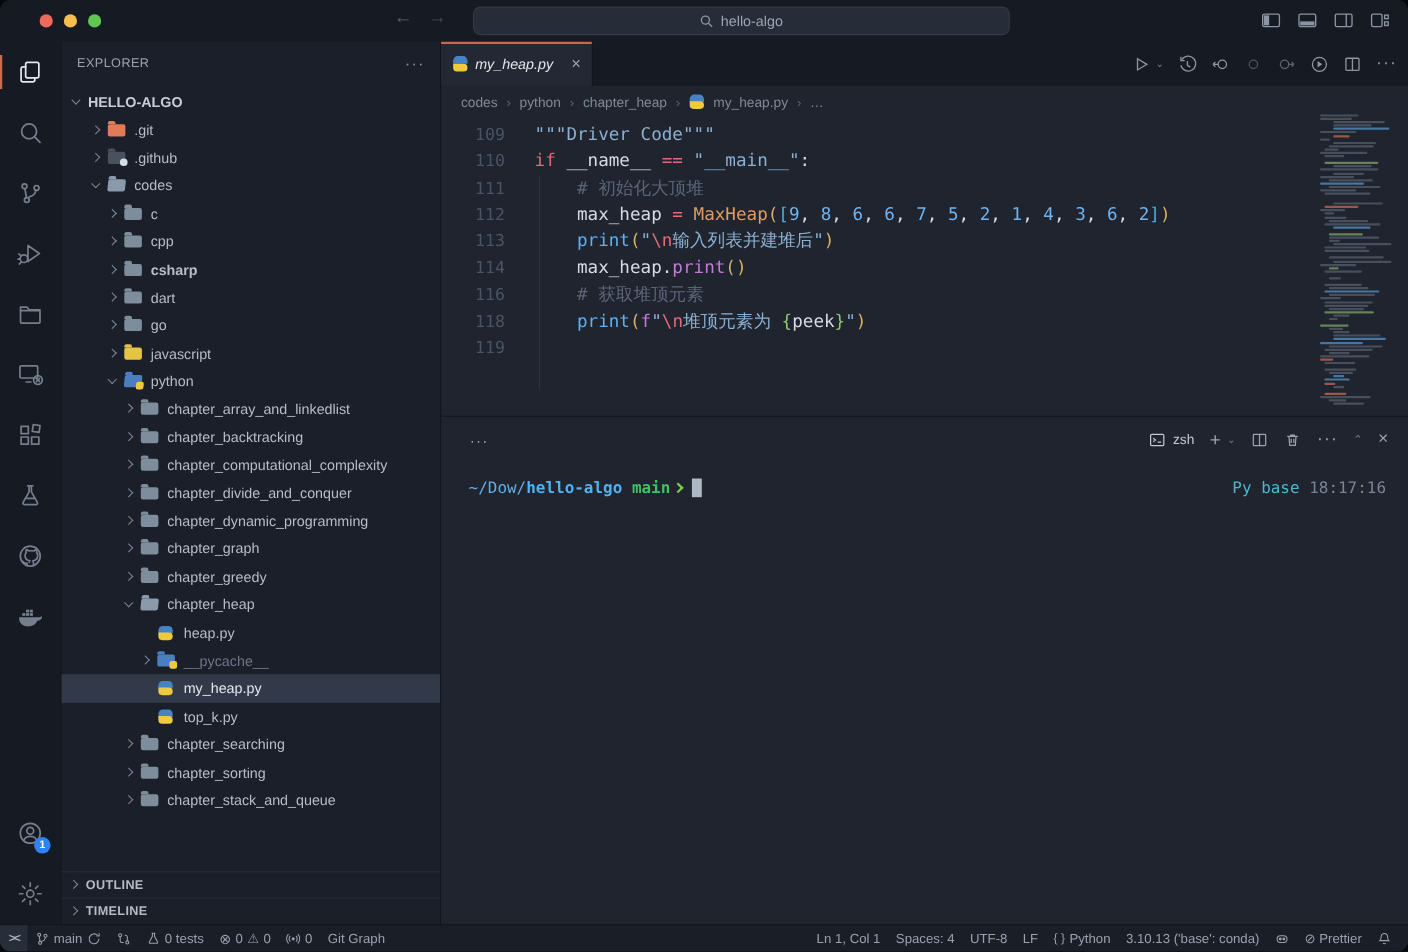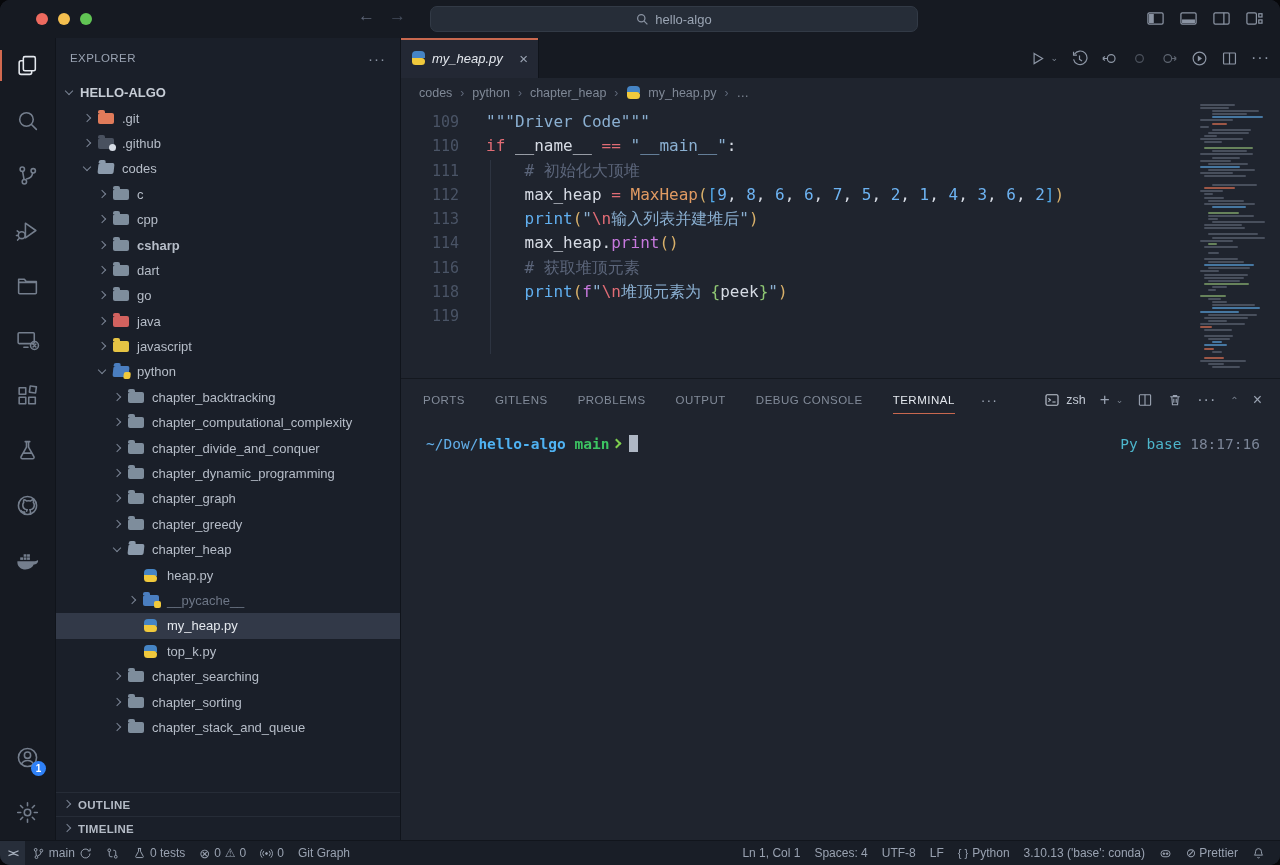--- a/index.html
+++ b/index.html
@@ -303,37 +303,37 @@
         <div class="trow" style="padding-left: 39px;">
           <span class="chev right"></span>
           <span class="ticon">
             <span class="fold f-plain"></span>
           </span>
           <span class="tlabel">go</span>
         </div>
         <div class="trow" style="padding-left: 39px;">
           <span class="chev right"></span>
           <span class="ticon">
-            <span class="fold f-java"></span>
-          </span>
-          <span class="tlabel">java</span>
-        </div>
-        <div class="trow" style="padding-left: 39px;">
-          <span class="chev right"></span>
-          <span class="ticon">
             <span class="fold f-js"></span>
           </span>
           <span class="tlabel">javascript</span>
         </div>
         <div class="trow" style="padding-left: 39px;">
           <span class="chev down"></span>
           <span class="ticon">
             <span class="fold f-py f-emblem open"></span>
           </span>
           <span class="tlabel">python</span>
+        </div>
+        <div class="trow" style="padding-left: 54px;">
+          <span class="chev right"></span>
+          <span class="ticon">
+            <span class="fold f-plain"></span>
+          </span>
+          <span class="tlabel">chapter_array_and_linkedlist</span>
         </div>
         <div class="trow" style="padding-left: 54px;">
           <span class="chev right"></span>
           <span class="ticon">
             <span class="fold f-plain"></span>
           </span>
           <span class="tlabel">chapter_backtracking</span>
         </div>
         <div class="trow" style="padding-left: 54px;">
           <span class="chev right"></span>
@@ -587,28 +587,20 @@
         <div class="cline"><span class="lnum">112</span><span class="ltext"><span style="color: rgb(214, 219, 228);">    max_heap </span><span style="color: rgb(224, 108, 117);">=</span><span style="color: rgb(214, 219, 228);"> </span><span style="color: rgb(224, 154, 98);">MaxHeap</span><span style="color: rgb(216, 176, 106);">(</span><span style="color: rgb(79, 168, 232);">[</span><span style="color: rgb(109, 179, 242);">9</span><span style="color: rgb(214, 219, 228);">, </span><span style="color: rgb(109, 179, 242);">8</span><span style="color: rgb(214, 219, 228);">, </span><span style="color: rgb(109, 179, 242);">6</span><span style="color: rgb(214, 219, 228);">, </span><span style="color: rgb(109, 179, 242);">6</span><span style="color: rgb(214, 219, 228);">, </span><span style="color: rgb(109, 179, 242);">7</span><span style="color: rgb(214, 219, 228);">, </span><span style="color: rgb(109, 179, 242);">5</span><span style="color: rgb(214, 219, 228);">, </span><span style="color: rgb(109, 179, 242);">2</span><span style="color: rgb(214, 219, 228);">, </span><span style="color: rgb(109, 179, 242);">1</span><span style="color: rgb(214, 219, 228);">, </span><span style="color: rgb(109, 179, 242);">4</span><span style="color: rgb(214, 219, 228);">, </span><span style="color: rgb(109, 179, 242);">3</span><span style="color: rgb(214, 219, 228);">, </span><span style="color: rgb(109, 179, 242);">6</span><span style="color: rgb(214, 219, 228);">, </span><span style="color: rgb(109, 179, 242);">2</span><span style="color: rgb(79, 168, 232);">]</span><span style="color: rgb(216, 176, 106);">)</span></span></div>
         <div class="cline"><span class="lnum">113</span><span class="ltext"><span style="color: rgb(214, 219, 228);">    </span><span style="color: rgb(97, 175, 239);">print</span><span style="color: rgb(216, 176, 106);">(</span><span style="color: rgb(139, 176, 210);">"</span><span style="color: rgb(224, 108, 117);">\n</span><span style="color: rgb(139, 176, 210);">输入列表并建堆后"</span><span style="color: rgb(216, 176, 106);">)</span></span></div>
         <div class="cline"><span class="lnum">114</span><span class="ltext"><span style="color: rgb(214, 219, 228);">    max_heap.</span><span style="color: rgb(198, 120, 221);">print</span><span style="color: rgb(216, 176, 106);">()</span></span></div>
         <div class="cline"><span class="lnum">116</span><span class="ltext"><span style="color: rgb(214, 219, 228);">    </span><span style="color: rgb(91, 101, 122);"># 获取堆顶元素</span></span></div>
         <div class="cline"><span class="lnum">118</span><span class="ltext"><span style="color: rgb(214, 219, 228);">    </span><span style="color: rgb(97, 175, 239);">print</span><span style="color: rgb(216, 176, 106);">(</span><span style="color: rgb(198, 120, 221);">f</span><span style="color: rgb(139, 176, 210);">"</span><span style="color: rgb(224, 108, 117);">\n</span><span style="color: rgb(139, 176, 210);">堆顶元素为 </span><span style="color: rgb(143, 199, 115);">{</span><span style="color: rgb(214, 219, 228);">peek</span><span style="color: rgb(143, 199, 115);">}</span><span style="color: rgb(139, 176, 210);">"</span><span style="color: rgb(216, 176, 106);">)</span></span></div>
         <div class="cline"><span class="lnum">119</span><span class="ltext"></span></div>
       </div>
 
     <div class="panel">
       <div class="panel-header">
-        <div class="ptabs" id="ptabs">
-            <div class="ptab">PORTS</div>
-            <div class="ptab">GITLENS</div>
-            <div class="ptab">PROBLEMS</div>
-            <div class="ptab">OUTPUT</div>
-            <div class="ptab">DEBUG CONSOLE</div>
-            <div class="ptab active">TERMINAL</div>
-          </div>
         <span class="ptab-more">···</span>
         <div class="panel-actions">
           <span class="zsh">
             <svg viewBox="0 0 20 20" fill="none" stroke="currentColor" stroke-width="1.4">
                 <rect x="2.5" y="3.5" width="15" height="13" rx="1.5"></rect>
                 <path d="M5.5 8l2.5 2-2.5 2M10.5 12.5h4"></path>
               </svg>
             <span>zsh</span>
           </span>
           <span class="pa-plus">+</span>

